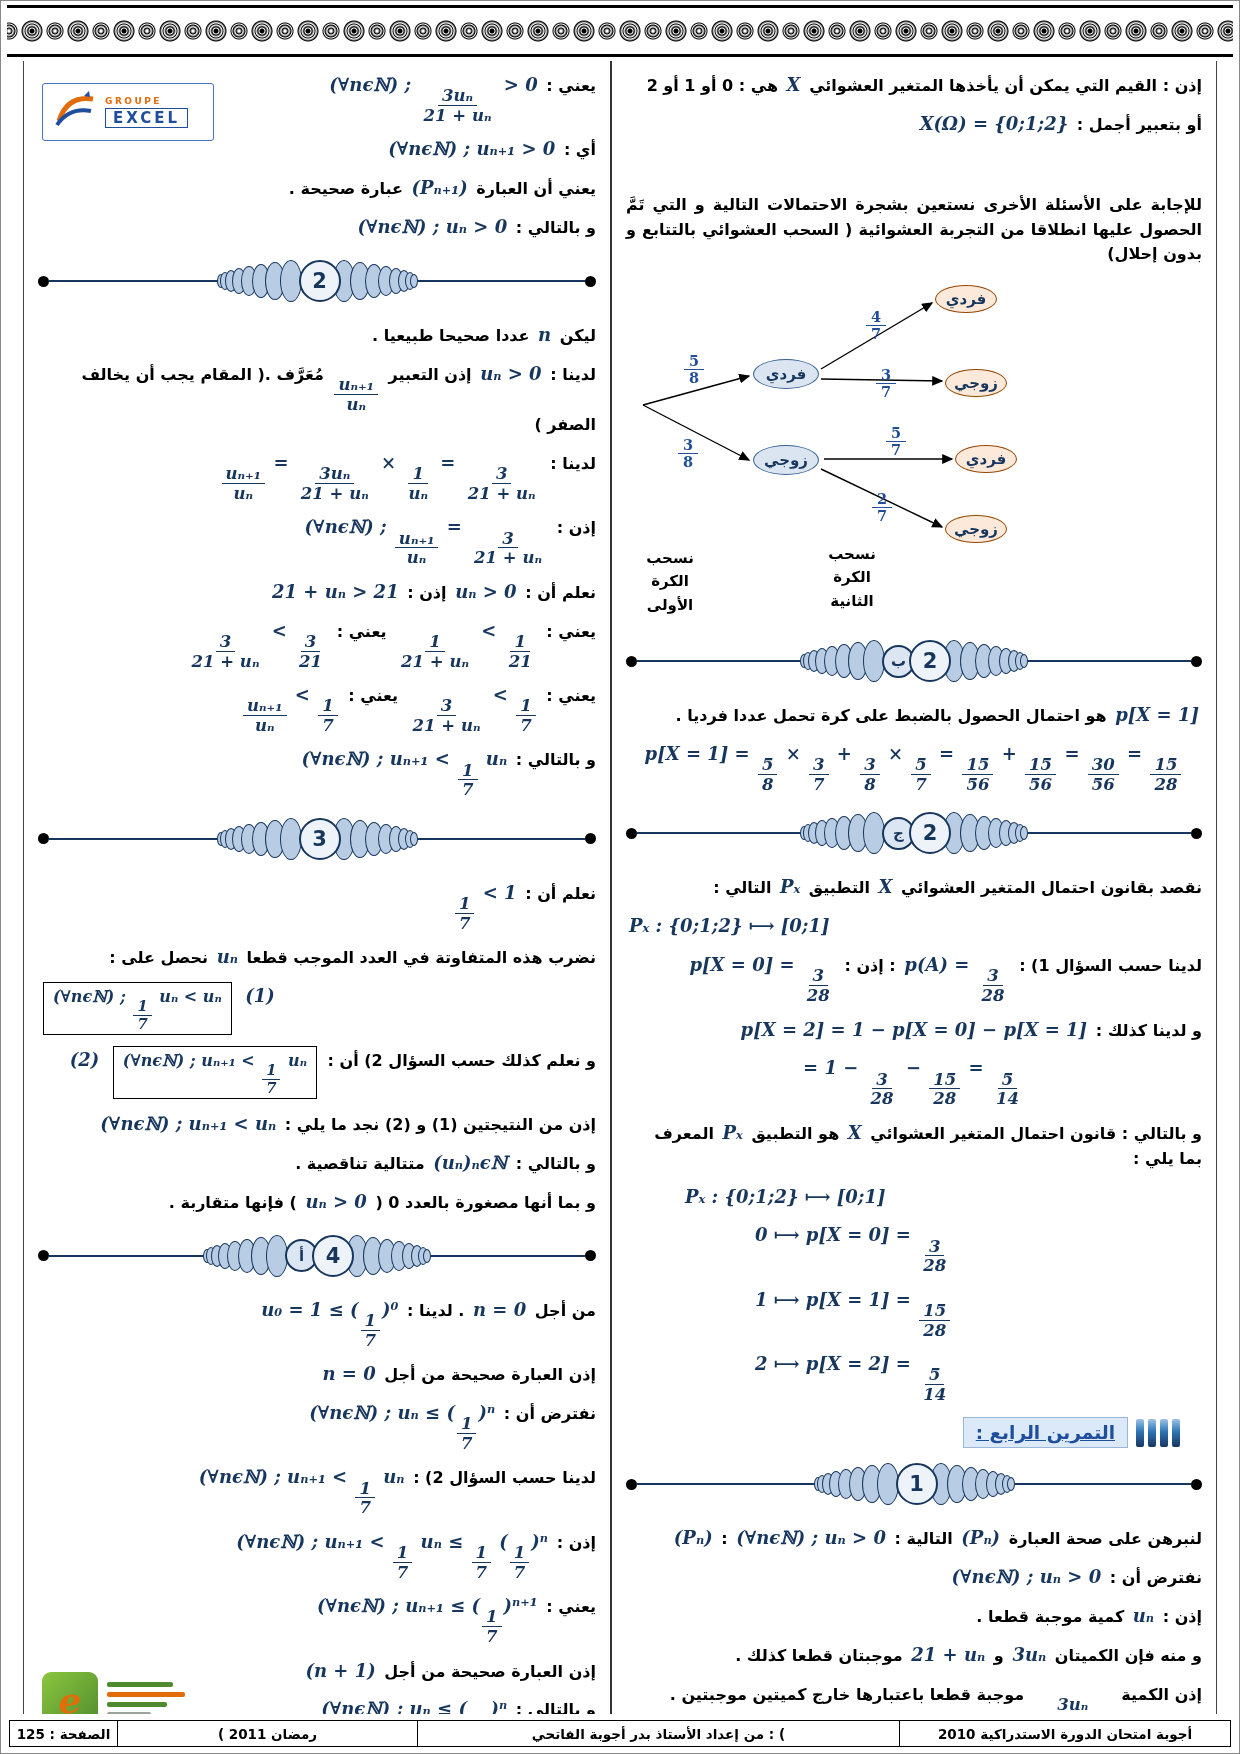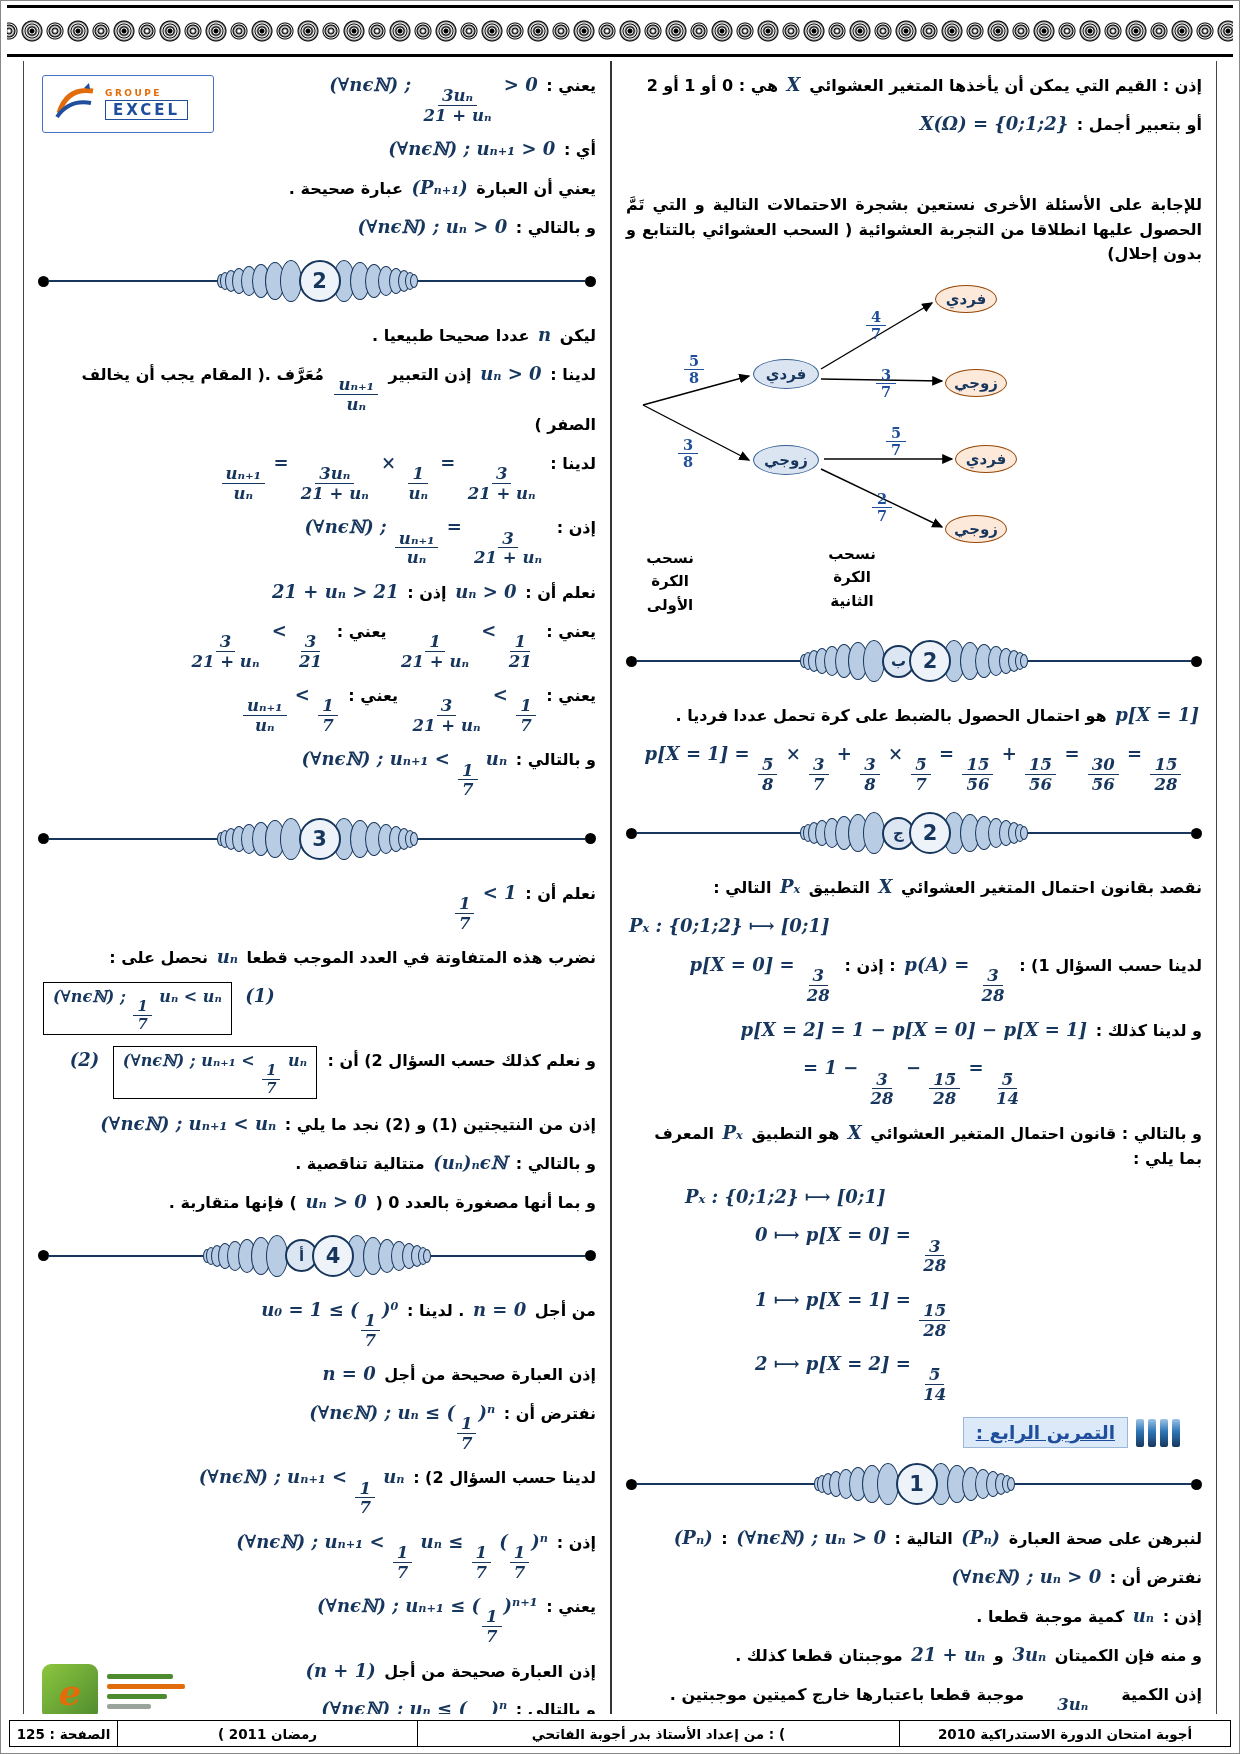--- a/index.html
+++ b/index.html
@@ -39,21 +39,21 @@
   .elps{display:inline-block;background:#b8cce4;border:1.3px solid #17365d;border-radius:50%;margin-left:-5px;}
   .elps:first-child{margin-left:0;}
   .numc{width:38px;height:38px;border-radius:50%;background:#eef3fa;border:2.2px solid #17365d;color:#17365d;font-weight:bold;font-size:21px;display:flex;align-items:center;justify-content:center;margin:0 -3px;position:relative;z-index:2;}
   .letc{width:29px;height:29px;border-radius:50%;background:#dce6f2;border:2px solid #17365d;color:#17365d;font-weight:bold;font-size:15px;display:flex;align-items:center;justify-content:center;margin:0 -3px;position:relative;z-index:2;}
   
   .headrow{display:flex;justify-content:flex-end;align-items:center;gap:8px;margin:10px 26px 6px 0;clear:both;}
   .headbox{background:#dbe9f8;border:1px solid #9ab7d8;padding:4px 12px;color:#1f4e9c;font-weight:bold;font-size:18.5px;text-decoration:underline;}
   .bars{display:flex;gap:4px;}
   .bar{width:8px;height:28px;background:linear-gradient(180deg,#9dc3e6 0%,#2e75b6 45%,#17365d 100%);border-radius:2px;}
   
-  .fl{float:left;margin:8px 16px 6px 8px;}
+  .fl{float:left;margin:16px 16px 6px 8px;}
   .logo-excel{width:172px;height:58px;border:1.6px solid #4472c4;border-radius:3px;background:#fff;display:flex;align-items:center;gap:8px;padding:3px 10px;box-sizing:border-box;}
   .lgt{display:flex;flex-direction:column;align-items:flex-start;gap:2px;}
   .lg-g{font-size:9px;color:#e36c0a;letter-spacing:2.5px;font-weight:bold;}
   .lg-e{font-size:15px;color:#1f4e9c;font-weight:bold;border:1.6px solid #1f4e9c;padding:0 7px;letter-spacing:3px;}
   .logo-crec{display:flex;align-items:center;gap:9px;width:180px;height:62px;}
   .crec-sq{width:56px;height:56px;background:linear-gradient(135deg,#8cc63f,#4e8a2e);border-radius:9px;display:flex;align-items:center;justify-content:center;flex:0 0 auto;}
   .crec-e{font-family:"DejaVu Serif",serif;font-size:36px;color:#e36c0a;font-weight:bold;font-style:italic;line-height:1;}
   .crec-lines{display:flex;flex-direction:column;gap:5px;}
   .crec-line{display:block;height:5px;border-radius:2px;}
   

